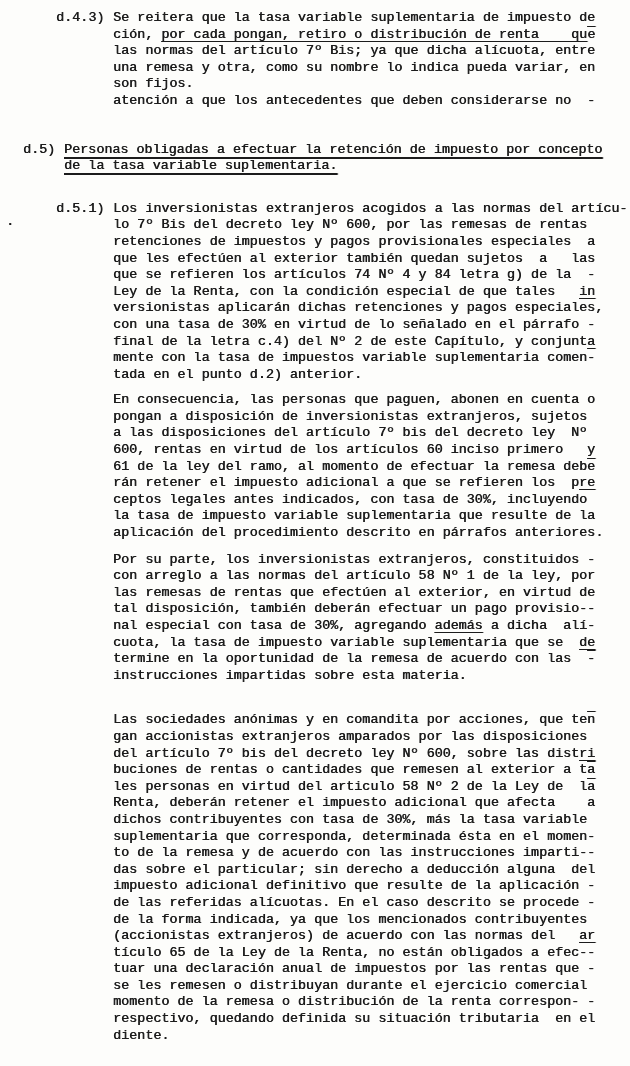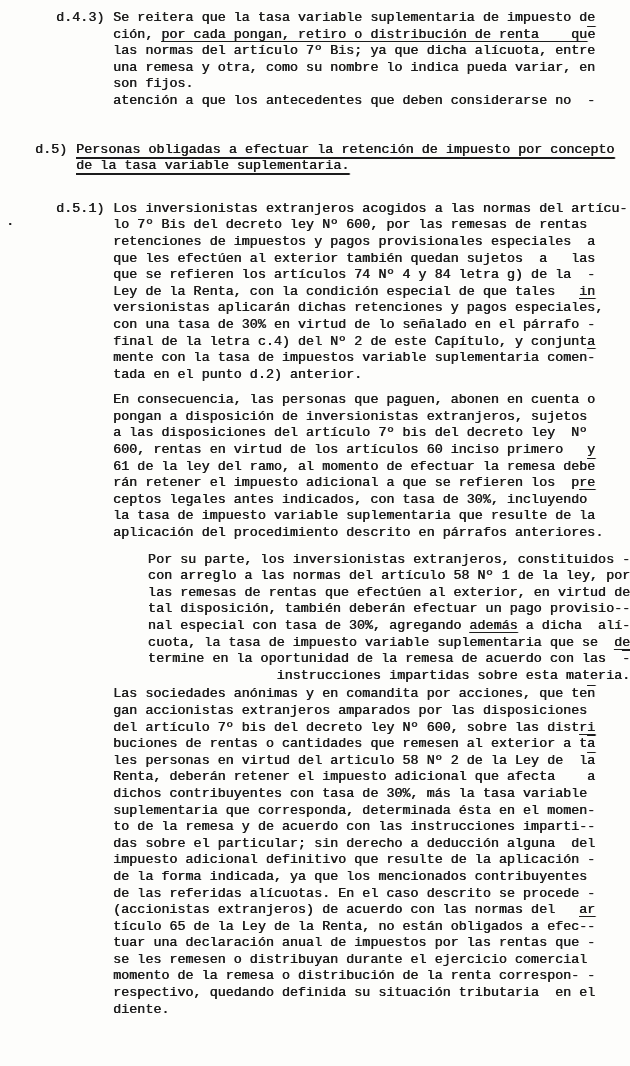--- a/index.html
+++ b/index.html
@@ -21,30 +21,30 @@
     text-shadow: 0.5px 0 0 currentColor; 
   }
   .block { display: flex; align-items: flex-start; }
   .block .label { flex: 0 0 auto; white-space: pre; }
   .block .body { flex: 1 1 auto; min-width: 0; }
   .line { white-space: pre; }
 
   
   .indent-a { margin-left: 56px; }          
   .indent-a > .label { width: 57px; }
-  .indent-b { margin-left: 35px; }          
+  .indent-b { margin-left: 23px; }          
   .indent-b > .label { width: 41px; }
   .indent-body { margin-left: 113px; }
 
   
   [data-name="section-d5-heading"]  { margin-top: 32px; }
   [data-name="section-d51-para1"]   { margin-top: 26px; }
   [data-name="section-d51-para2"]   { margin-top: 9px; }
-  [data-name="section-d51-para3"]   { margin-top: 10px; text-align: right; }
-  [data-name="section-d51-para4"]   { margin-top: 2px; justify-content: center; }
+  [data-name="section-d51-para3"]   { margin-top: 10px; }
+  [data-name="section-d51-para4"]   { margin-top: 28px; justify-content: center; }
 
   
   .line span.u {
     text-decoration: underline;
     text-decoration-thickness: 1.4px;
     text-underline-offset: 3px;
   }
   .line span.o {
     text-decoration: overline;
     text-decoration-thickness: 1.4px;
@@ -131,22 +131,22 @@
           <div class="line" data-name="text-line"><span>gan accionistas extranjeros amparados por las disposiciones</span></div>
           <div class="line" data-name="text-line"><span>del artículo 7º bis del decreto ley Nº 600, sobre las dist</span><span class="u">ri</span></div>
           <div class="line" data-name="text-line"><span>buciones de rentas o cantidades que remesen al exterior a t</span><span class="o">a</span></div>
           <div class="line" data-name="text-line"><span>les personas en virtud del articulo 58 Nº 2 de la Ley de  l</span><span class="o">a</span></div>
           <div class="line" data-name="text-line"><span>Renta, deberán retener el impuesto adicional que afecta    a</span></div>
           <div class="line" data-name="text-line"><span>dichos contribuyentes con tasa de 30%, más la tasa variable</span></div>
           <div class="line" data-name="text-line"><span>suplementaria que corresponda, determinada ésta en el momen-</span></div>
           <div class="line" data-name="text-line"><span>to de la remesa y de acuerdo con las instrucciones imparti--</span></div>
           <div class="line" data-name="text-line"><span>das sobre el particular; sin derecho a deducción alguna  del</span></div>
           <div class="line" data-name="text-line"><span>impuesto adicional definitivo que resulte de la aplicación -</span></div>
+          <div class="line" data-name="text-line"><span>de las referidas alícuotas. En el caso descrito se procede -</span></div>
           <div class="line" data-name="text-line"><span>de la forma indicada, ya que los mencionados contribuyentes</span></div>
-          <div class="line" data-name="text-line"><span>de las referidas alícuotas. En el caso descrito se procede -</span></div>
           <div class="line" data-name="text-line"><span>(accionistas extranjeros) de acuerdo con las normas del   </span><span class="u">ar</span></div>
           <div class="line" data-name="text-line"><span>tículo 65 de la Ley de la Renta, no están obligados a efec--</span></div>
           <div class="line" data-name="text-line"><span>tuar una declaración anual de impuestos por las rentas que -</span></div>
           <div class="line" data-name="text-line"><span>se les remesen o distribuyan durante el ejercicio comercial</span></div>
           <div class="line" data-name="text-line"><span>momento de la remesa o distribución de la renta correspon- -</span></div>
           <div class="line" data-name="text-line"><span>respectivo, quedando definida su situación tributaria  en el</span></div>
           <div class="line" data-name="text-line"><span>diente.</span></div>
         </div>
       </div>
     </main>

